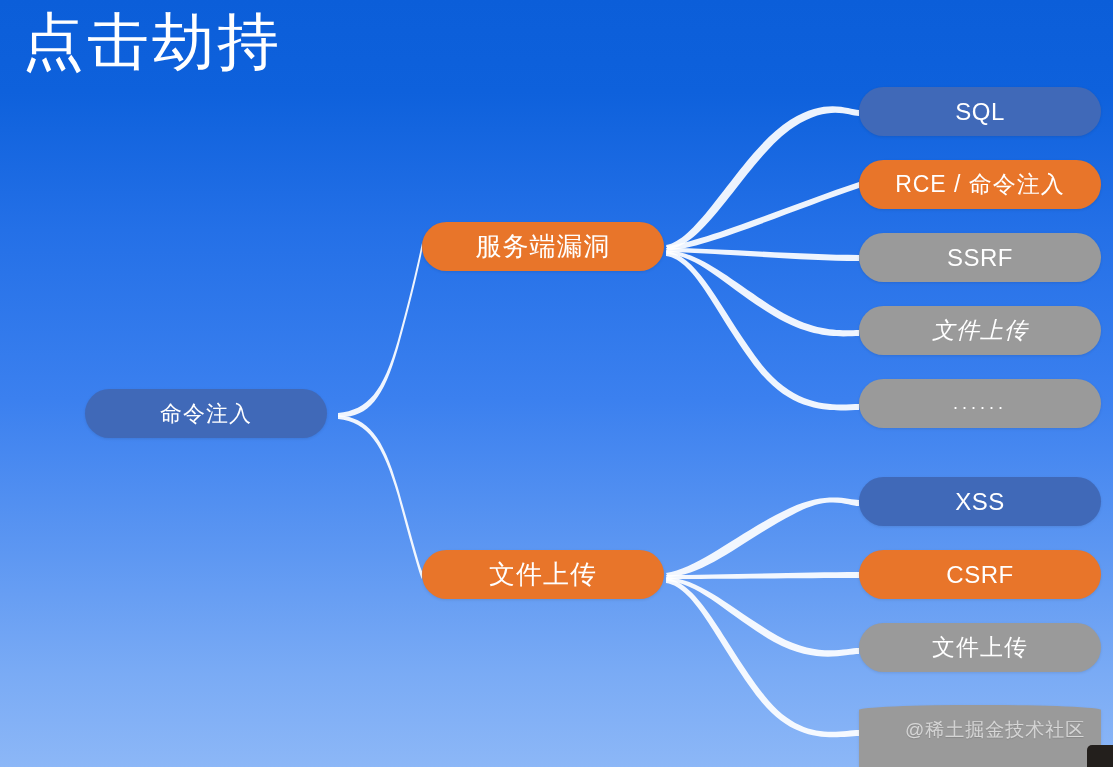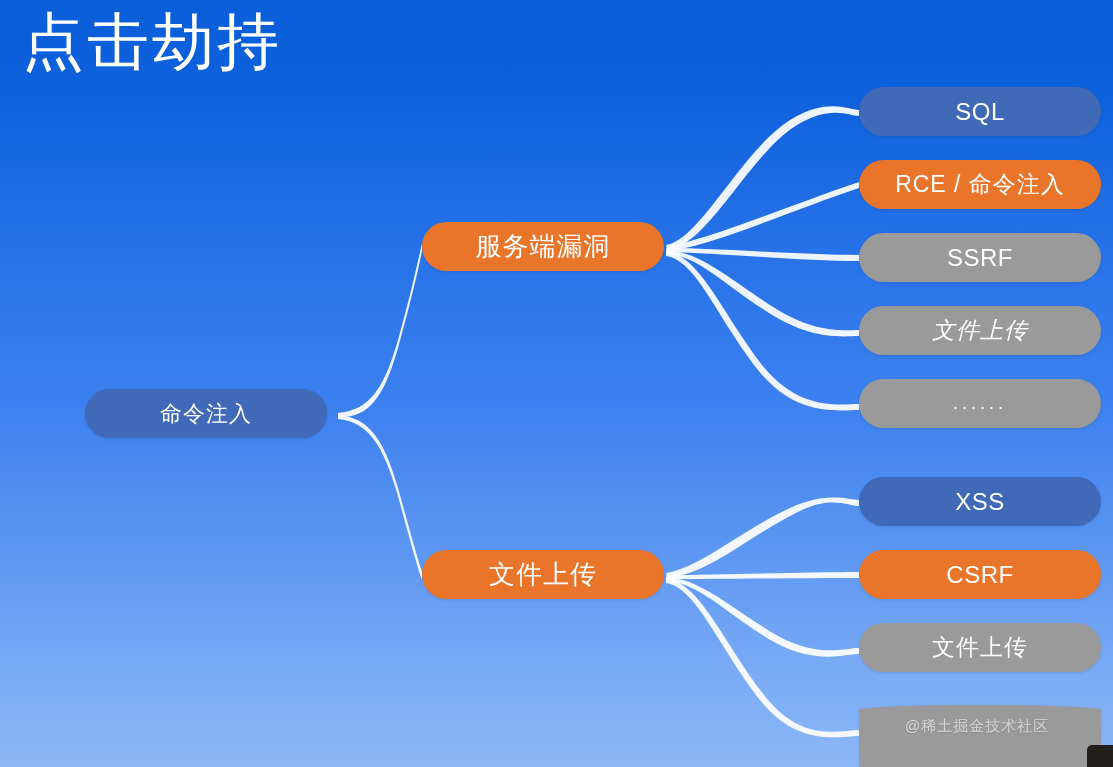--- a/index.html
+++ b/index.html
@@ -112,21 +112,21 @@
     font-size: 18px;
     letter-spacing: 4px;
     line-height: 0.6;
   }
 
   
   #watermark {
     position: absolute;
     left: 905px;
     top: 717px;
-    font-size: 15px;
+    font-size: 19px;
     color: rgba(255,255,255,0.62);
     letter-spacing: 1px;
     text-shadow: 0 1px 1px rgba(0,0,0,0.12);
     white-space: nowrap;
   }
 
   
   #corner-notch {
     position: absolute;
     right: 0;

